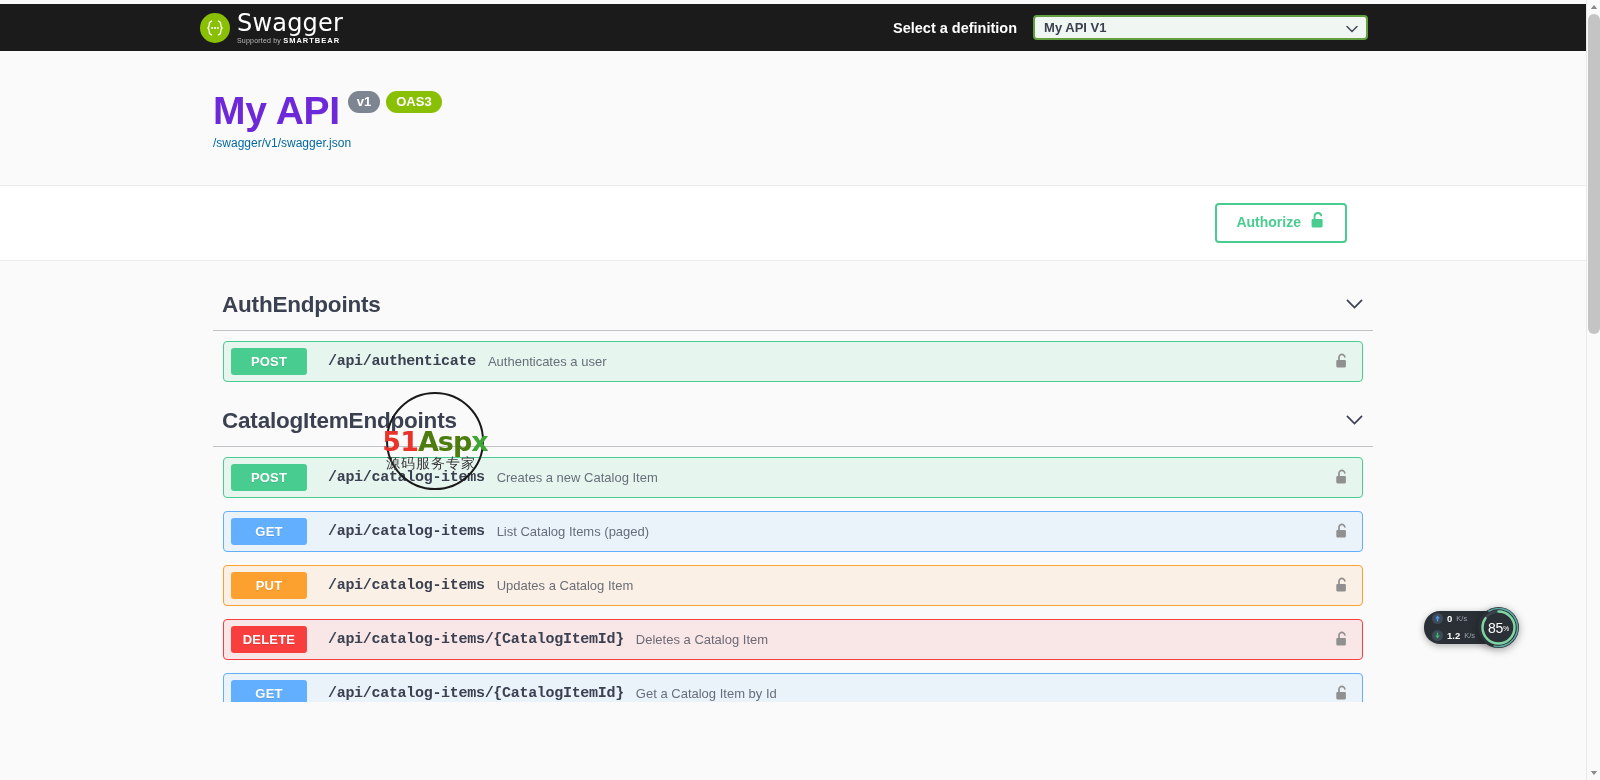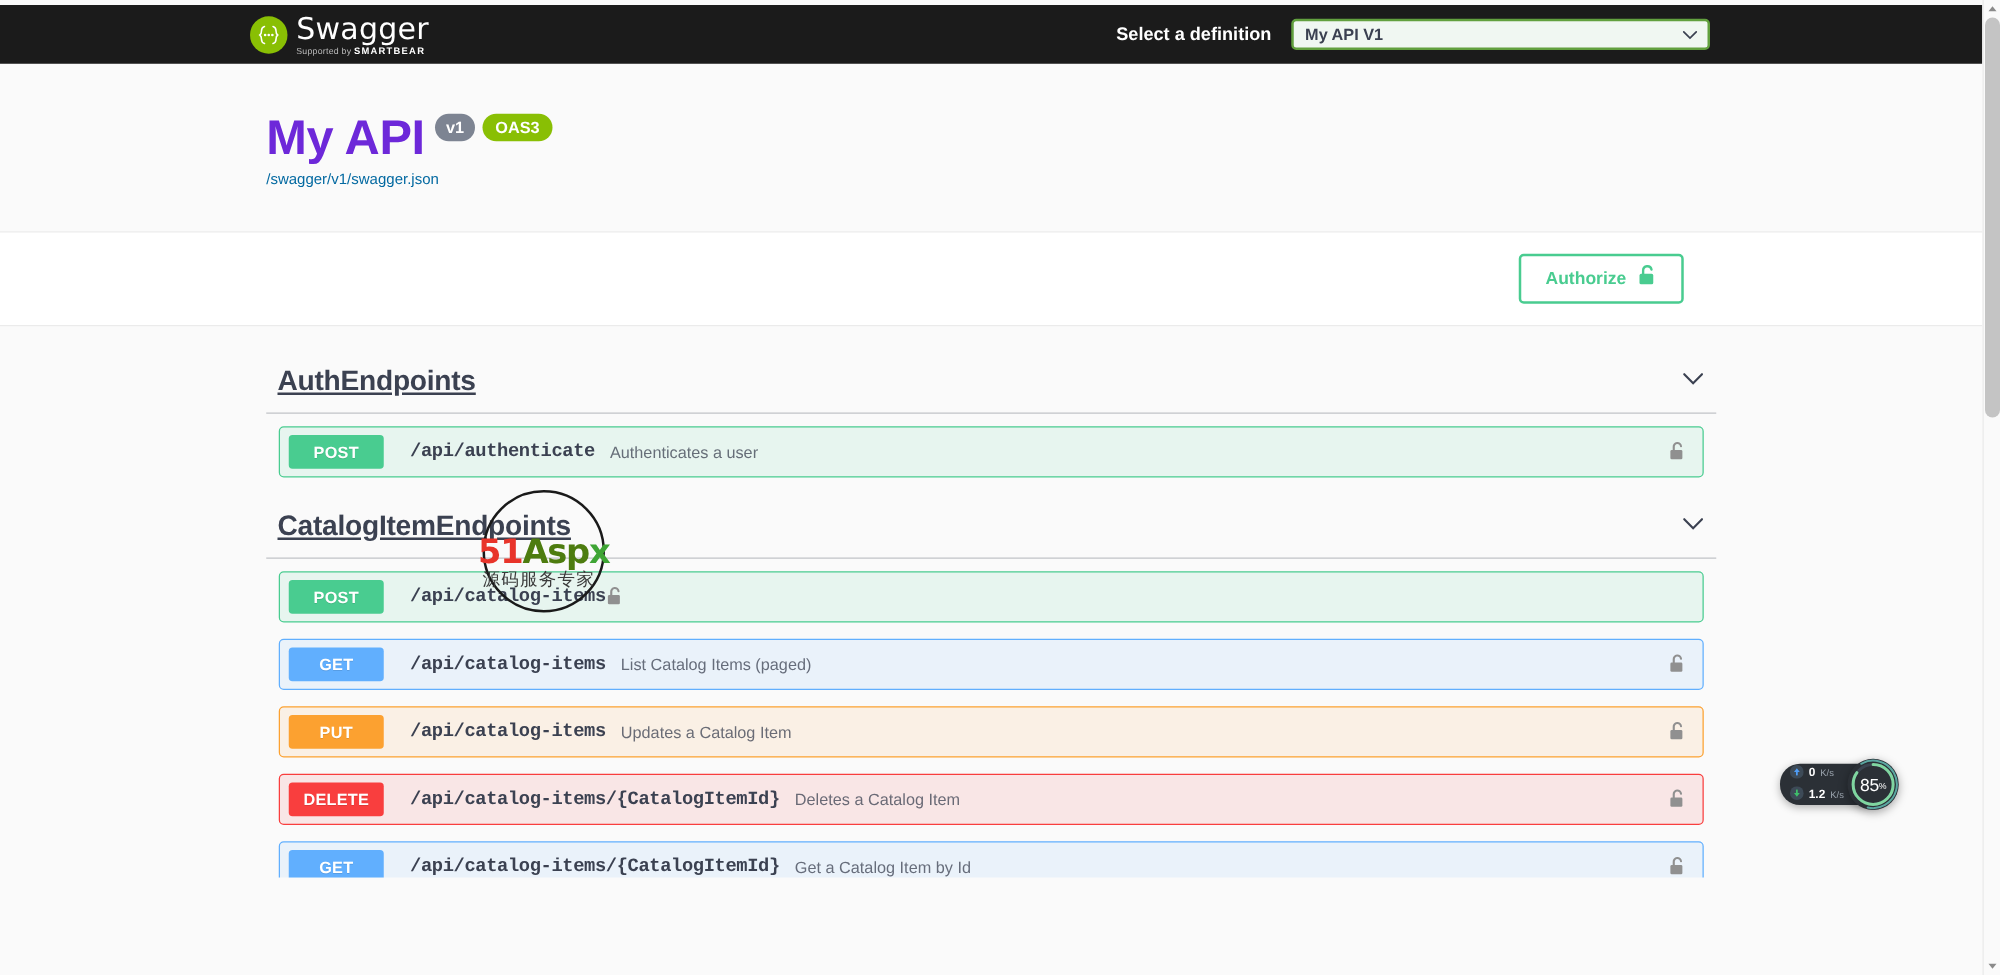--- a/index.html
+++ b/index.html
@@ -188,21 +188,20 @@
     padding: 13px 10px 12px 9px;
     cursor: pointer;
     margin: 0 0 10px 0;
   }
   .tag-name {
     font-size: 22.5px;
     color: #3b4151;
     font-weight: bold;
     font-family: "Liberation Sans", sans-serif;
     letter-spacing: -.2px;
-    text-decoration: underline;
   }
 
   .op-row {
     display: flex;
     align-items: center;
     border-radius: 4px;
     margin: 0 10px 13px 10px;
     min-height: 41px;
     cursor: pointer;
     position: relative;
@@ -474,20 +473,21 @@
           <div class="tag-section">
             <div class="tag-header">
               <span class="tag-name">CatalogItemEndpoints</span>
               <span><svg width="17" height="11" viewBox="0 0 17 11">
                   <path d="M1.4 1.4L8.5 8.6L15.6 1.4" stroke="#3b4151" stroke-width="1.7" fill="none" stroke-linecap="round"></path>
                 </svg></span>
             </div>
             <div class="op-row r-post">
               <span class="op-method m-post">POST</span>
               <span class="op-path">/api/catalog-items</span>
+              <span class="op-desc">Creates a new Catalog Item</span>
               <span class="op-lock">
                 <svg width="14" height="16" viewBox="0 0 14 16">
                   <path d="M4 7V4.6A2.9 2.9 0 0 1 9.8 4" fill="none" stroke="#909090" stroke-width="1.7" stroke-linecap="round"></path>
                   <rect x="1.3" y="7" width="9.6" height="7.4" rx="1.1" fill="#909090"></rect>
                 </svg>
               </span>
             </div>
             <div class="op-row r-get">
               <span class="op-method m-get">GET</span>
               <span class="op-path">/api/catalog-items</span>

